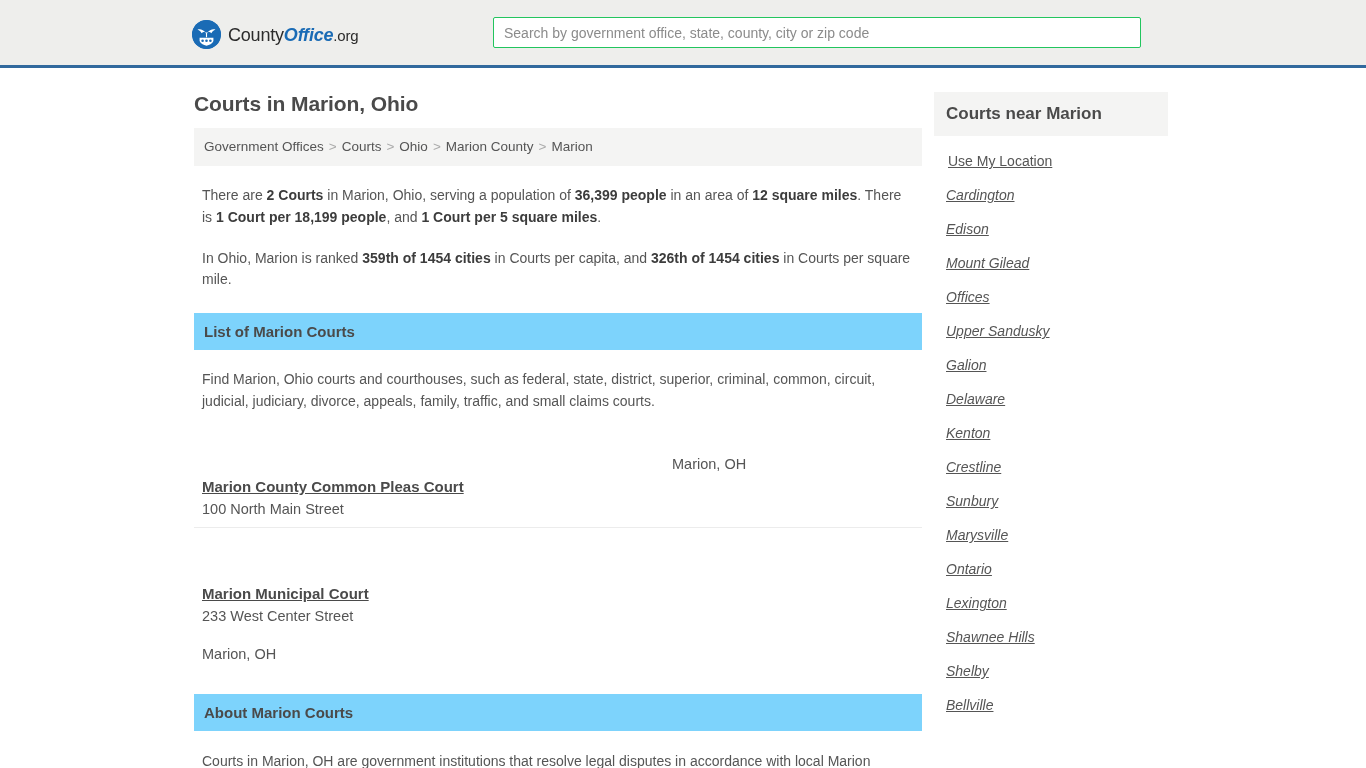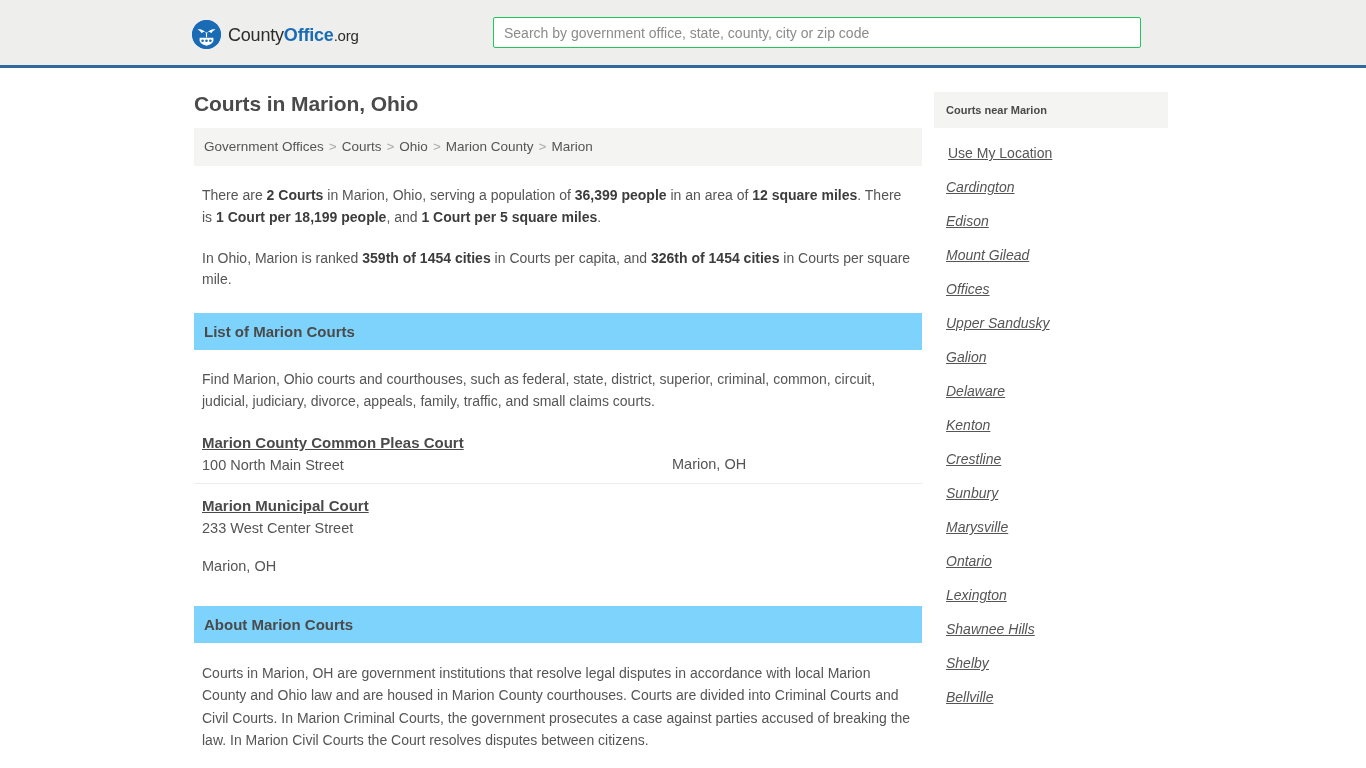--- a/index.html
+++ b/index.html
@@ -41,21 +41,21 @@
     overflow: hidden;
   }
   .brand-mark svg { display: block; }
   .brand-text {
     font-size: 18px;
     letter-spacing: -0.2px;
     white-space: nowrap;
     line-height: 1;
   }
   .brand-text .b-county { color: #2b2b2b; }
-  .brand-text .b-office { color: #1a6bb5; font-weight: bold; }
+  .brand-text .b-office { color: #1a6bb5; font-weight: bold; font-style: italic; }
   .brand-text .b-org { color: #2b2b2b; font-size: 15px; }
 
   .search-wrap {
     position: absolute;
     left: 493px;
     top: 17px;
     width: 648px;
     height: 31px;
   }
   .search-input {
@@ -142,21 +142,21 @@
   
   .court-list { margin-top: 22px; }
   .court-row {
     display: flex;
     align-items: flex-start;
     padding: 0 8px 10px 8px;
     border-bottom: 1px solid #ececec;
   }
   .court-row:last-child { border-bottom: none; flex-direction: column; }
   .court-row + .court-row { padding-top: 13px; }
-  .court-col-name { width: 470px; flex: none; }
+  .court-col-name { width: 470px; flex: none; margin-top: 44px; }
   .court-col-city { flex: 1; padding-top: 22px; }
   .court-name {
     display: inline-block;
     font-size: 15px;
     font-weight: bold;
     color: #4a4a4a;
     text-decoration: underline;
     cursor: pointer;
   }
   .court-addr {
@@ -193,21 +193,21 @@
   }
 
   
   .side-band {
     background: #f4f4f3;
     padding: 12px 12px;
     margin-top: 24px;
   }
   .side-band h2 {
     margin: 0;
-    font-size: 11px;
+    font-size: 17px;
     font-weight: bold;
     color: #4a4a4a;
   }
   .side-list { margin: 0; padding: 0; list-style: none; }
   .side-list li { padding: 0; }
   .side-link {
     display: inline-block;
     color: #555;
     font-size: 14px;
     text-decoration: underline;

